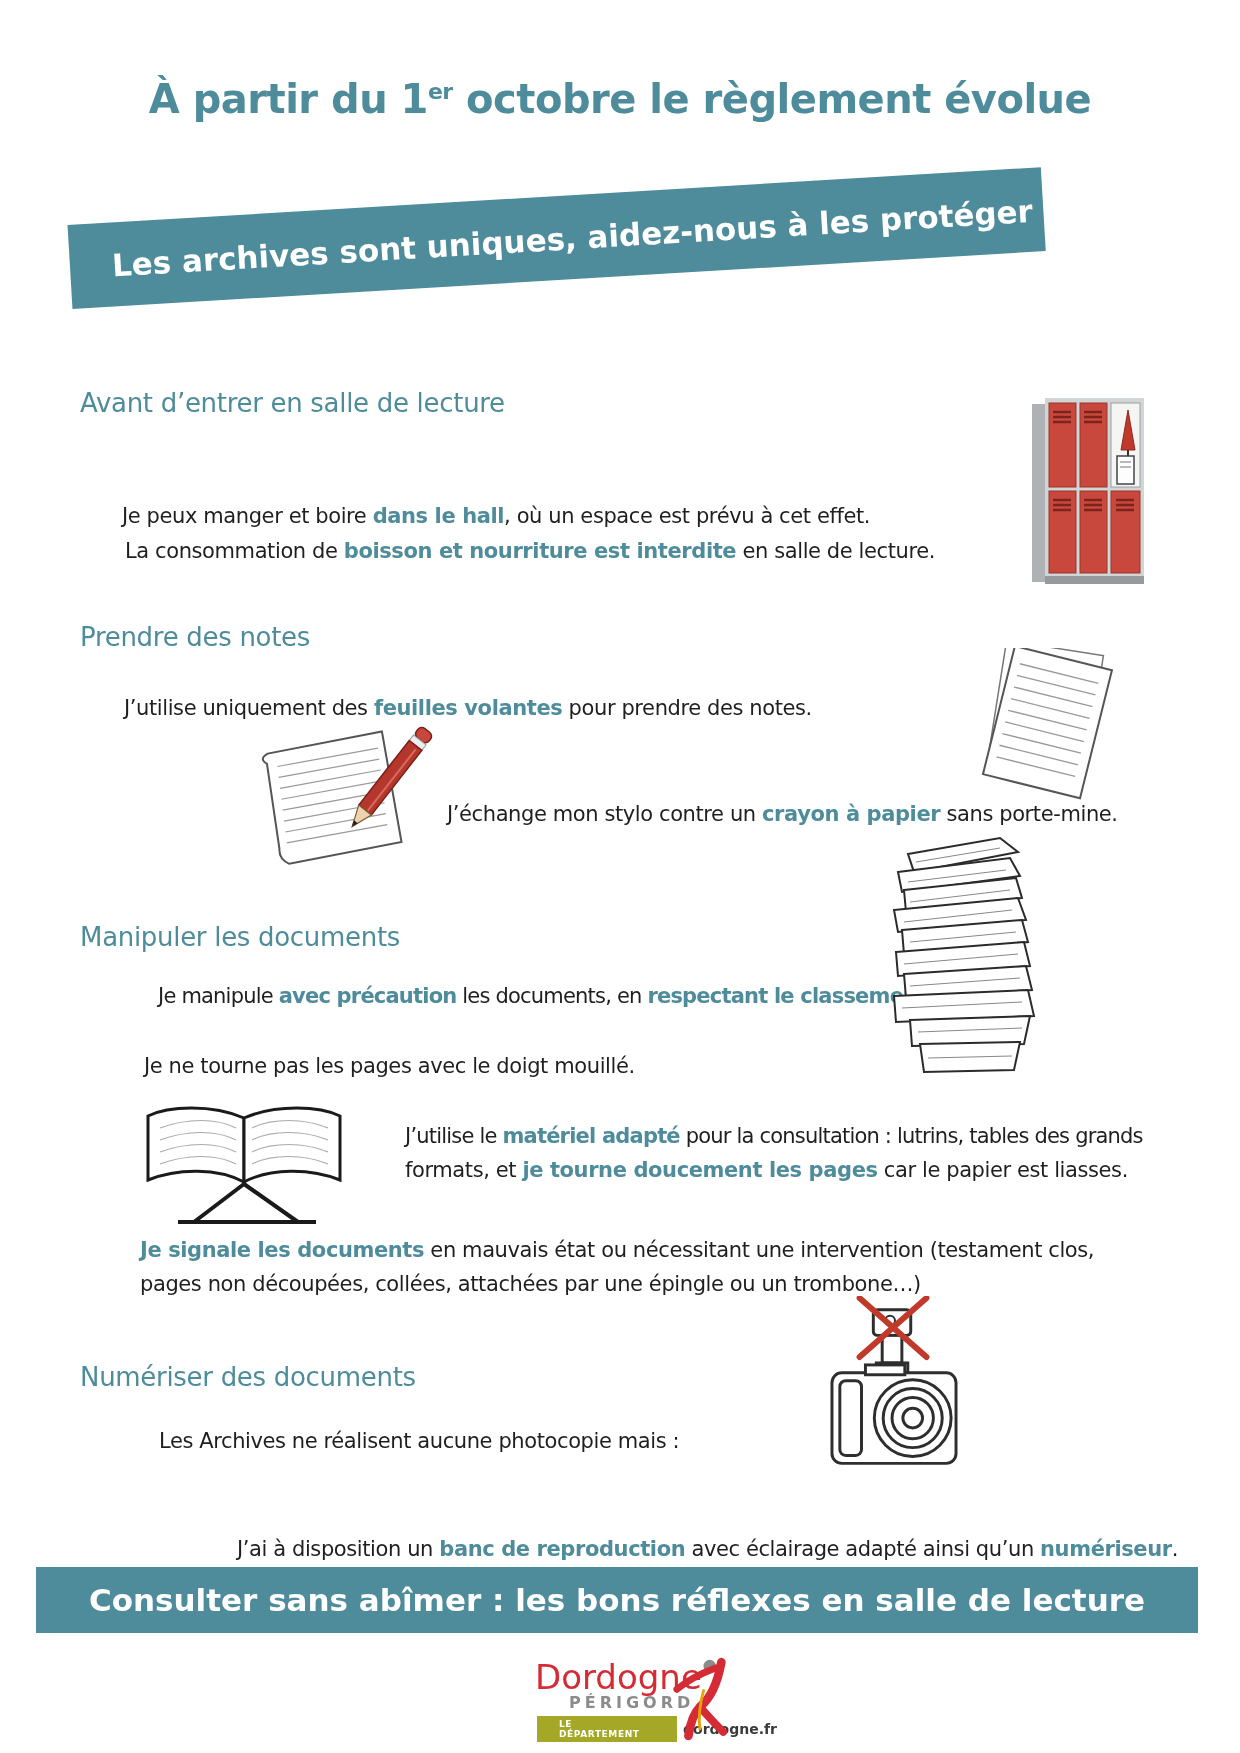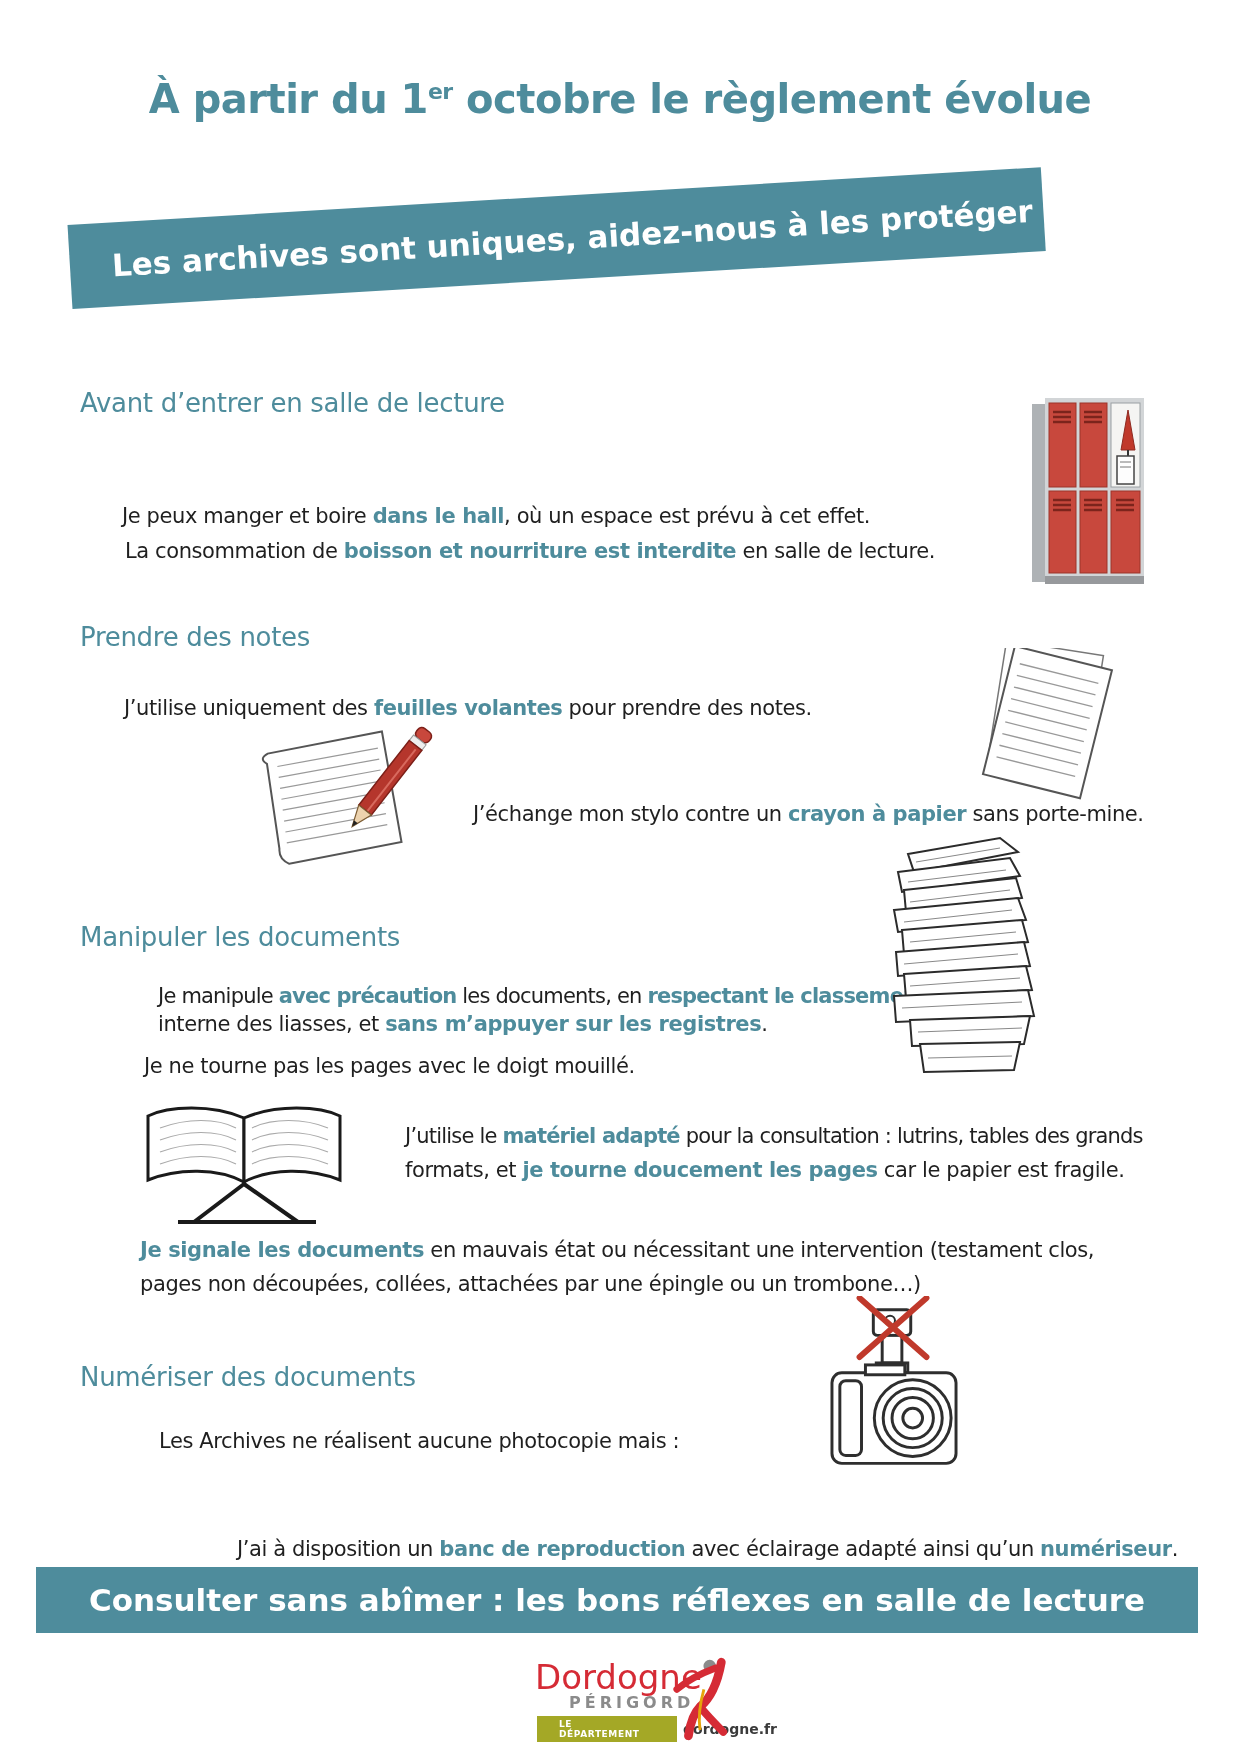--- a/index.html
+++ b/index.html
@@ -93,21 +93,21 @@
           <line x1="52" y1="112" x2="70" y2="112"></line>
         <line x1="84" y1="102" x2="102" y2="102"></line>
           <line x1="84" y1="107" x2="102" y2="107"></line>
           <line x1="84" y1="112" x2="102" y2="112"></line>
       </g>
     </svg>
   </div>
 
   <div class="heading" style="left:68px; top:622px;">Prendre des notes</div>
   <div class="line" style="left:112px; top:695px;"><span>J’utilise uniquement des </span><span class="accent">feuilles volantes</span><span> pour prendre des notes.</span></div>
-  <div class="line" style="left:461px; top:801px;"><span>J’échange mon stylo contre un </span><span class="accent">crayon à papier</span><span> sans porte-mine.</span></div>
+  <div class="line" style="left:435px; top:801px;"><span>J’échange mon stylo contre un </span><span class="accent">crayon à papier</span><span> sans porte-mine.</span></div>
 
   <div class="icon" style="left:948px; top:648px; width:172px; height:162px;">
     <svg viewBox="0 0 172 162" aria-hidden="true">
       <g transform="rotate(14 86 80)">
         <rect x="32" y="0" width="98" height="128" fill="#fff" stroke="#777" stroke-width="1.5" transform="rotate(-5 81 64)"></rect>
         <rect x="36" y="8" width="100" height="132" fill="#fff" stroke="#555" stroke-width="2"></rect>
         <g stroke="#999" stroke-width="1.3">
           <line x1="45" y1="24" x2="126" y2="24"></line>
             <line x1="45" y1="36" x2="126" y2="36"></line>
           <line x1="45" y1="48" x2="126" y2="48"></line>
@@ -143,24 +143,23 @@
         <rect x="17" y="-8" width="82" height="16" fill="#b5362c" stroke="#7c1f18" stroke-width="1.5"></rect>
         <line x1="20" y1="-2.5" x2="98" y2="-2.5" stroke="#d86a5e" stroke-width="2"></line>
         <path d="M99 -8 L120 0 L99 8 Z" fill="#edd3ae" stroke="#7c5c33" stroke-width="1.2"></path>
         <path d="M114 -2.4 L120 0 L114 2.4 Z" fill="#222"></path>
       </g>
     </svg>
   </div>
 
   <div class="heading" style="left:68px; top:922px;">Manipuler les documents</div>
   <div class="line tight" style="left:146px; top:983px;"><span>Je manipule </span><span class="accent">avec précaution</span><span> les documents, en </span><span class="accent">respectant le classement</span></div>
-  <div class="line" style="left:146px; top:1011px;"><span>interne des liasses, et </span><span class="accent">sans m’appuyer sur les registres</span><span>.</span></div>
   <div class="line" style="left:132px; top:1053px;"><span>Je ne tourne pas les pages avec le doigt mouillé.</span></div>
   <div class="line tight" style="left:393px; top:1123px;"><span>J’utilise le </span><span class="accent">matériel adapté</span><span> pour la consultation : lutrins, tables des grands</span></div>
-  <div class="line" style="left:393px; top:1157px;"><span>formats, et </span><span class="accent">je tourne doucement les pages</span><span> car le papier est fragile.</span></div>
+  <div class="line" style="left:393px; top:1157px;"><span>formats, et </span><span class="accent">je tourne doucement les pages</span><span> car le papier est liasses.</span></div>
   <div class="line" style="left:128px; top:1237px;"><span class="accent">Je signale les documents</span><span> en mauvais état ou nécessitant une intervention (testament clos,</span></div>
   <div class="line" style="left:128px; top:1271px;"><span>pages non découpées, collées, attachées par une épingle ou un trombone…)</span></div>
 
   <div class="icon" style="left:868px; top:832px; width:160px; height:250px;">
     <svg viewBox="0 0 160 250" aria-hidden="true">
       <g fill="#fff" stroke="#2b2b2b" stroke-width="2">
         <path d="M28 22 L120 6 L138 20 L34 40 Z"></path>
         <path d="M18 40 L130 26 L140 44 L22 60 Z"></path>
         <path d="M24 58 L136 46 L142 66 L26 80 Z"></path>
         <path d="M14 78 L138 66 L146 88 L18 100 Z"></path>

